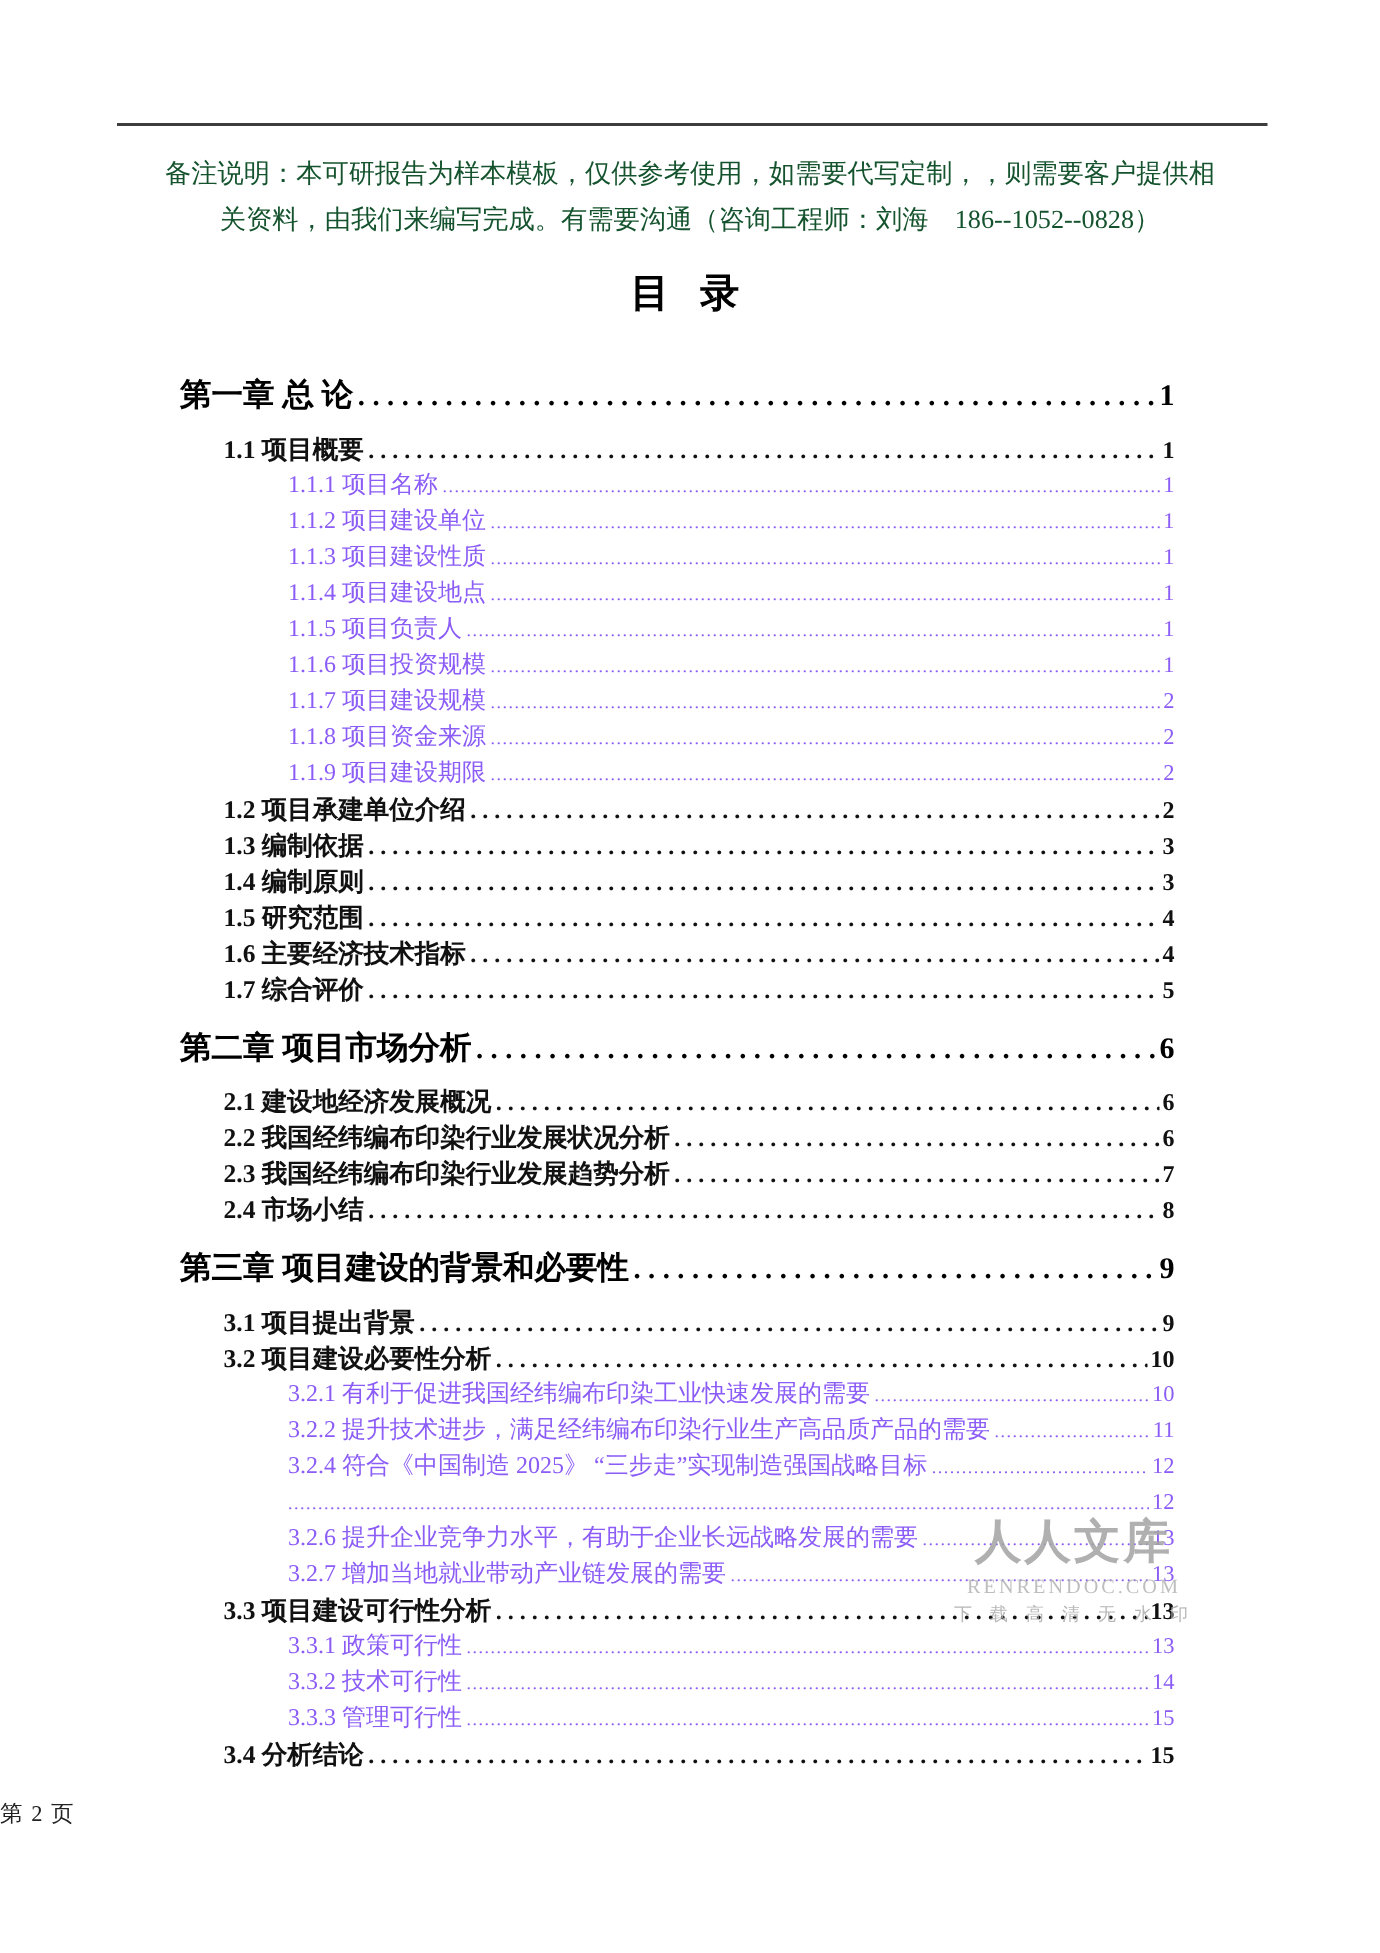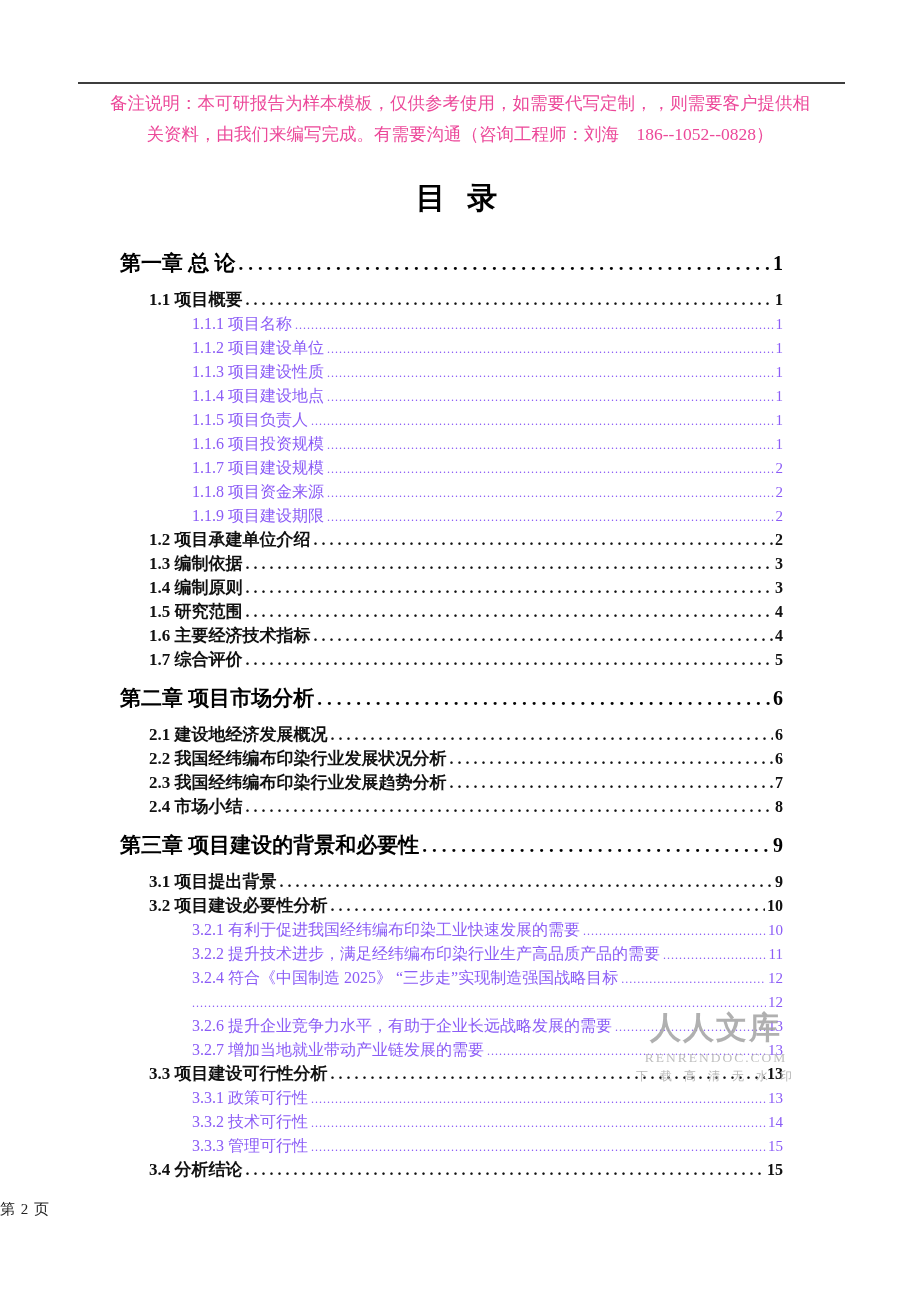--- a/index.html
+++ b/index.html
@@ -6,26 +6,26 @@
   .page {
     position:relative; width:920px; height:1302px; background:#ffffff;
     overflow:hidden; color:#1a1a1a;
     font-family:"Liberation Serif","DejaVu Serif",serif;
   }
   .header-rule {
     position:absolute; left:78px; top:82px; width:767px; height:0;
     border-top:2px solid #3d3d3d;
   }
   .note {
-    position:absolute; left:105px; top:88px; width:710px;
-    text-align:center; font-size:17.5px; line-height:31px; color:#ec4899;
+    position:absolute; left:105px; top:100px; width:710px;
+    text-align:center; font-size:17.5px; line-height:31px; color:#14532d;
   }
   .doc-title {
     position:absolute; left:0; top:178px; width:100%; text-align:center;
-    font-size:30px; font-weight:bold; letter-spacing:7px; color:#000;
+    font-size:26px; font-weight:bold; letter-spacing:7px; color:#000;
   }
   .toc { position:absolute; left:120px; top:250px; width:663px;text-align:center; }
   .toc-row { display:flex; align-items:baseline; }
   .toc-row.chapter {
     height:26px; line-height:26px; margin-top:13px; margin-bottom:12px;
     font-size:21px; font-weight:bold; color:#000;
   }
   .toc-row.chapter:first-child { margin-top:0; }
   .toc-row.l1 { height:24px; line-height:24px; margin-left:29px; font-size:17px; font-weight:bold; color:#111; }
   .toc-row.l2 { height:24px; line-height:24px; margin-left:72px; font-size:16px; font-weight:normal; color:#8b5cf6; }

